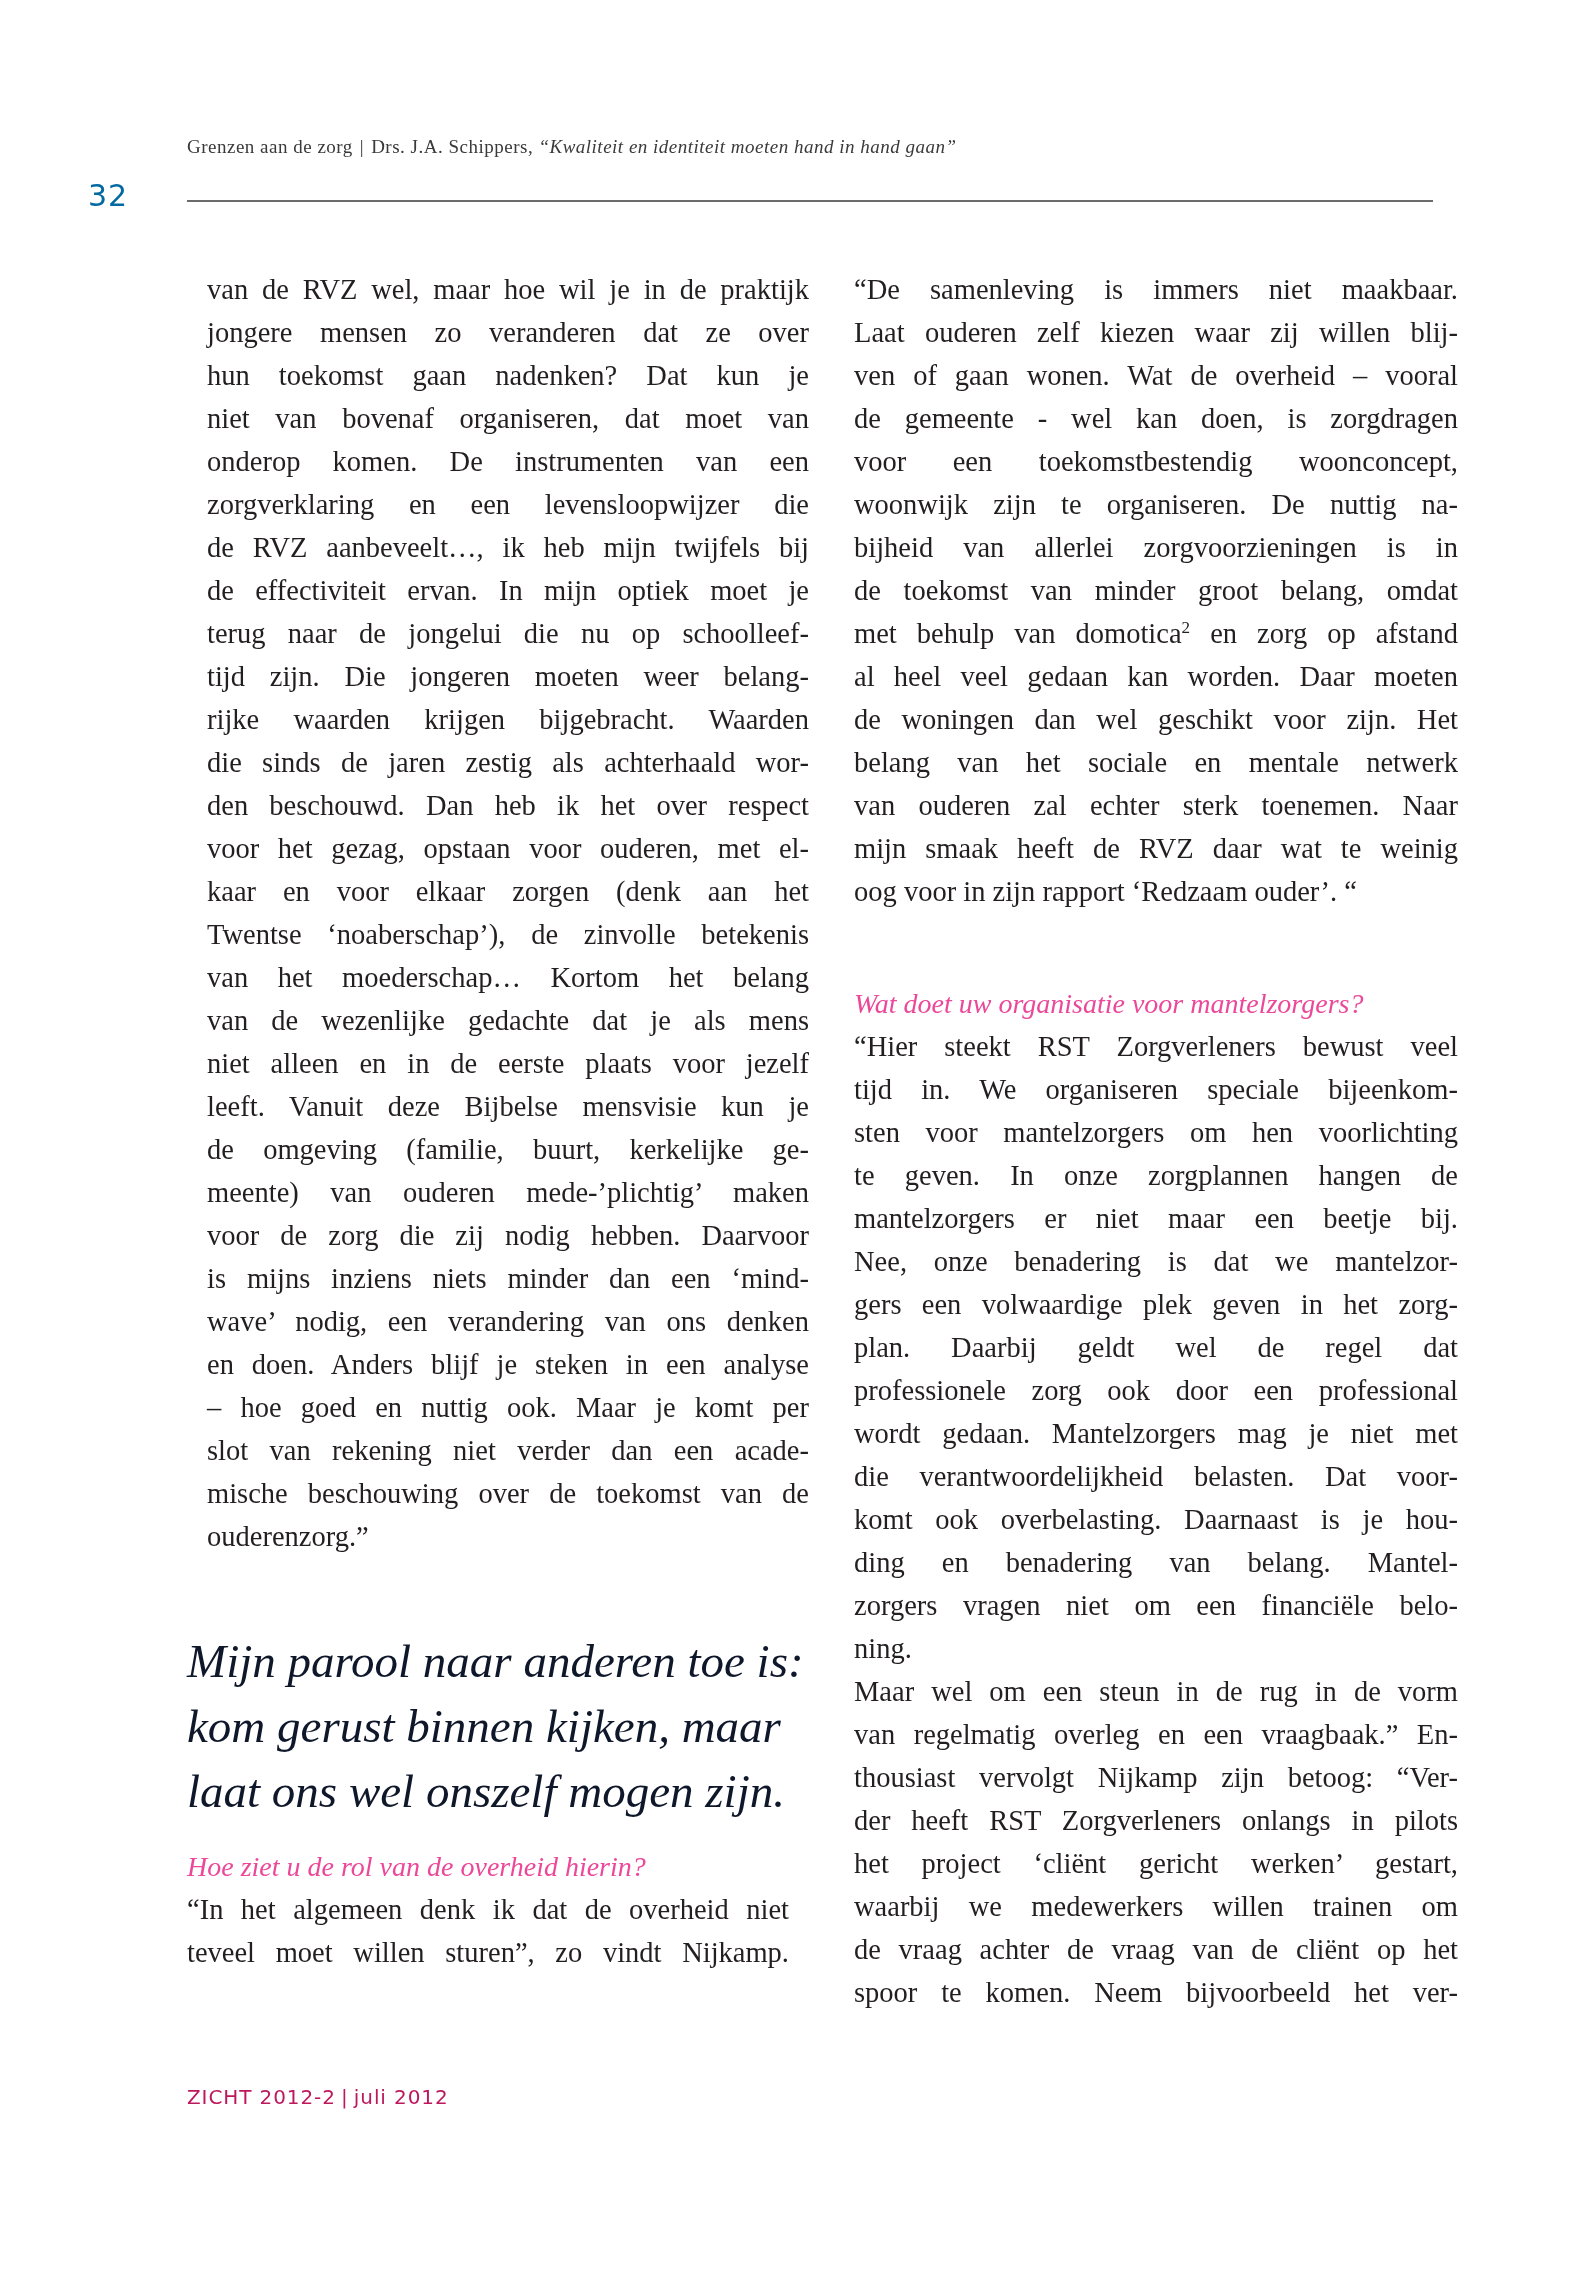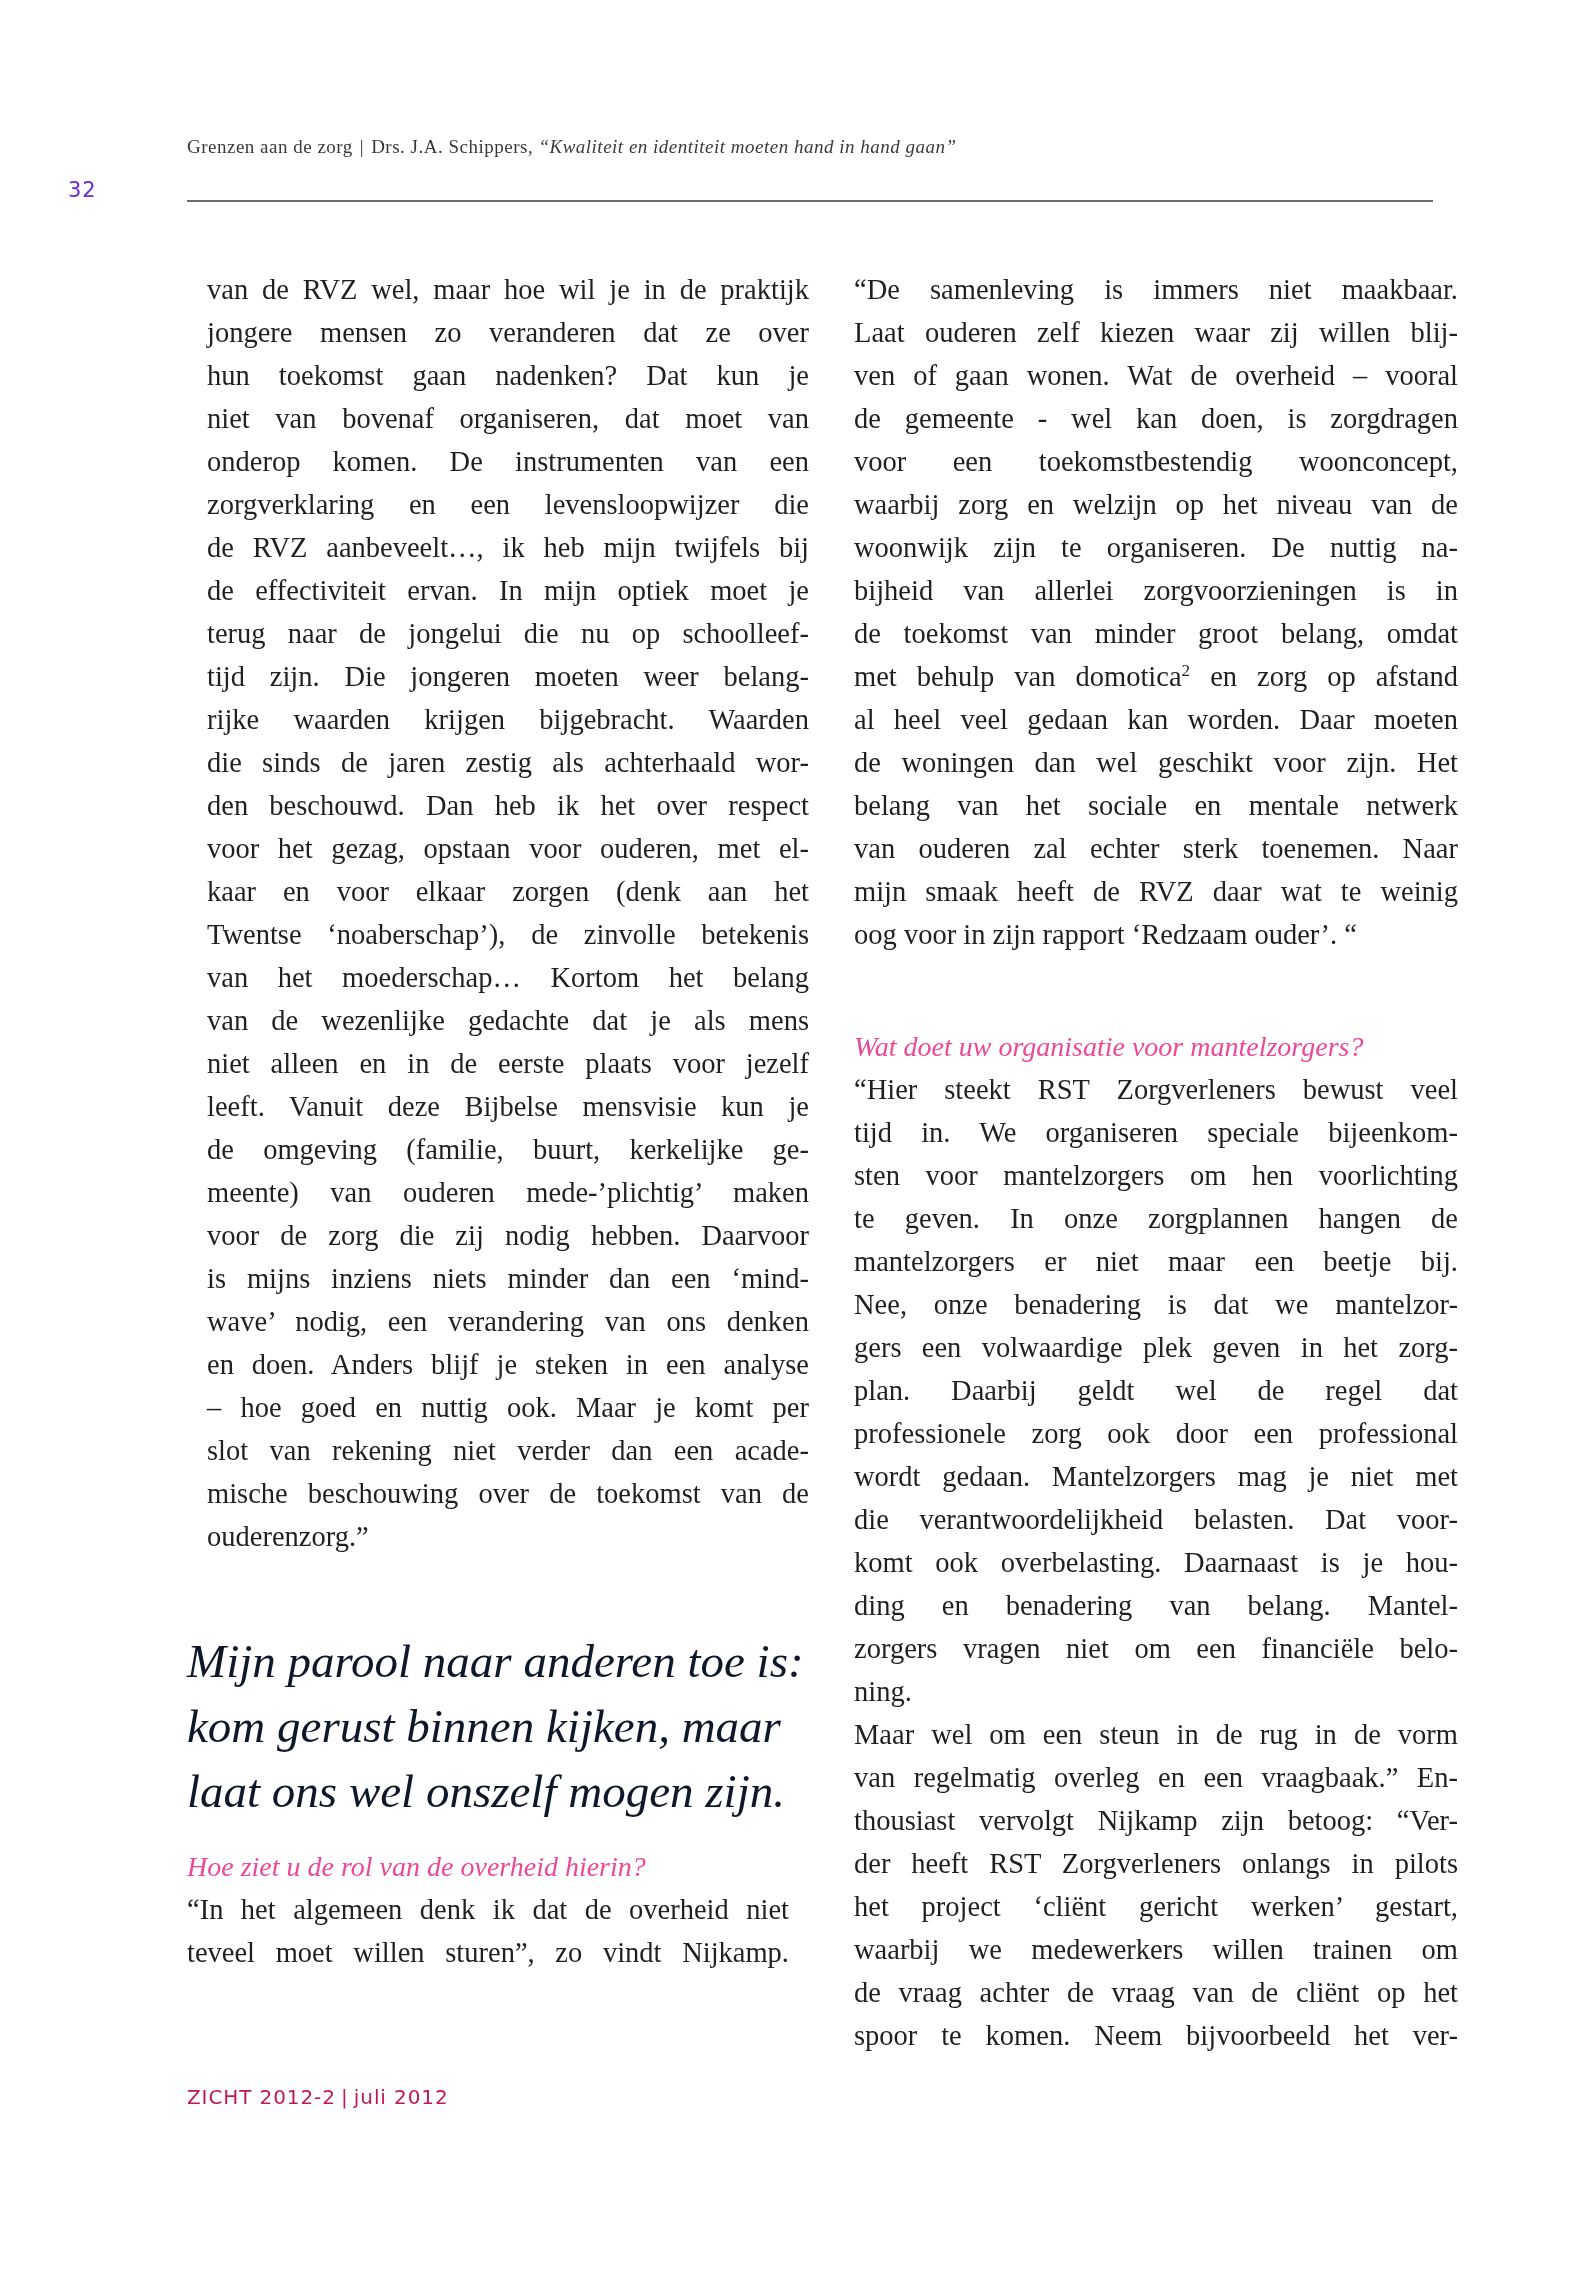--- a/index.html
+++ b/index.html
@@ -6,22 +6,22 @@
   body { width: 1592px; height: 2295px; position: relative; overflow: hidden; color: #231f20; }
   .running-head {
     position: absolute; left: 187px; top: 116px;
     font-family: Liberation Serif, serif; font-size: 19px; letter-spacing: 0.5px; color: #3a3a3a;
     white-space: nowrap;
     margin-top: 20px;
   }
   .running-head .sep { margin: 0 7px; }
   .running-head .title-italic { font-style: italic; }
   .page-number {
-    position: absolute; left: 68px; top: 178px;
-    font-family: "DejaVu Sans", sans-serif; font-size: 21px; color: #6d28d9; letter-spacing: 0.9px;
+    position: absolute; left: 88px; top: 178px;
+    font-family: "DejaVu Sans", sans-serif; font-size: 30px; color: #0369a1; letter-spacing: 0.9px;
   }
   .rule { position: absolute; left: 187px; top: 200px; width: 1246px; height: 1.7px; background: #6b6b6b; }
   .col { position: absolute; top: 268px; width: 604px; margin-left: 20px; }
   .col-left { left: 187px; width: 602px; }
   .col-right { left: 834px; width: 604px; }
   .line {
     display: block; height: 43px; line-height: 43px;
     font-family: "Liberation Serif", serif; font-size: 28.5px;
     text-align: justify; text-align-last: justify; white-space: nowrap; overflow: visible;
   }
@@ -101,21 +101,20 @@
   <span class="line">“In het algemeen denk ik dat de overheid niet</span>
   <span class="line">teveel moet willen sturen”, zo vindt Nijkamp.</span>
 </div>
 
 <div class="col col-right">
   <span class="line">“De samenleving is immers niet maakbaar.</span>
   <span class="line">Laat ouderen zelf kiezen waar zij willen blij-</span>
   <span class="line">ven of gaan wonen. Wat de overheid – vooral</span>
   <span class="line">de gemeente - wel kan doen, is zorgdragen</span>
   <span class="line">voor een toekomstbestendig woonconcept,</span>
-  <span class="line">waarbij zorg en welzijn op het niveau van de</span>
   <span class="line">woonwijk zijn te organiseren. De nuttig na-</span>
   <span class="line">bijheid van allerlei zorgvoorzieningen is in</span>
   <span class="line">de toekomst van minder groot belang, omdat</span>
   <span class="line"><span>met behulp van domotica</span><sup>2</sup><span> en zorg op afstand</span></span>
   <span class="line">al heel veel gedaan kan worden. Daar moeten</span>
   <span class="line">de woningen dan wel geschikt voor zijn. Het</span>
   <span class="line">belang van het sociale en mentale netwerk</span>
   <span class="line">van ouderen zal echter sterk toenemen. Naar</span>
   <span class="line">mijn smaak heeft de RVZ daar wat te weinig</span>
   <span class="line last">oog voor in zijn rapport ‘Redzaam ouder’. “</span>

